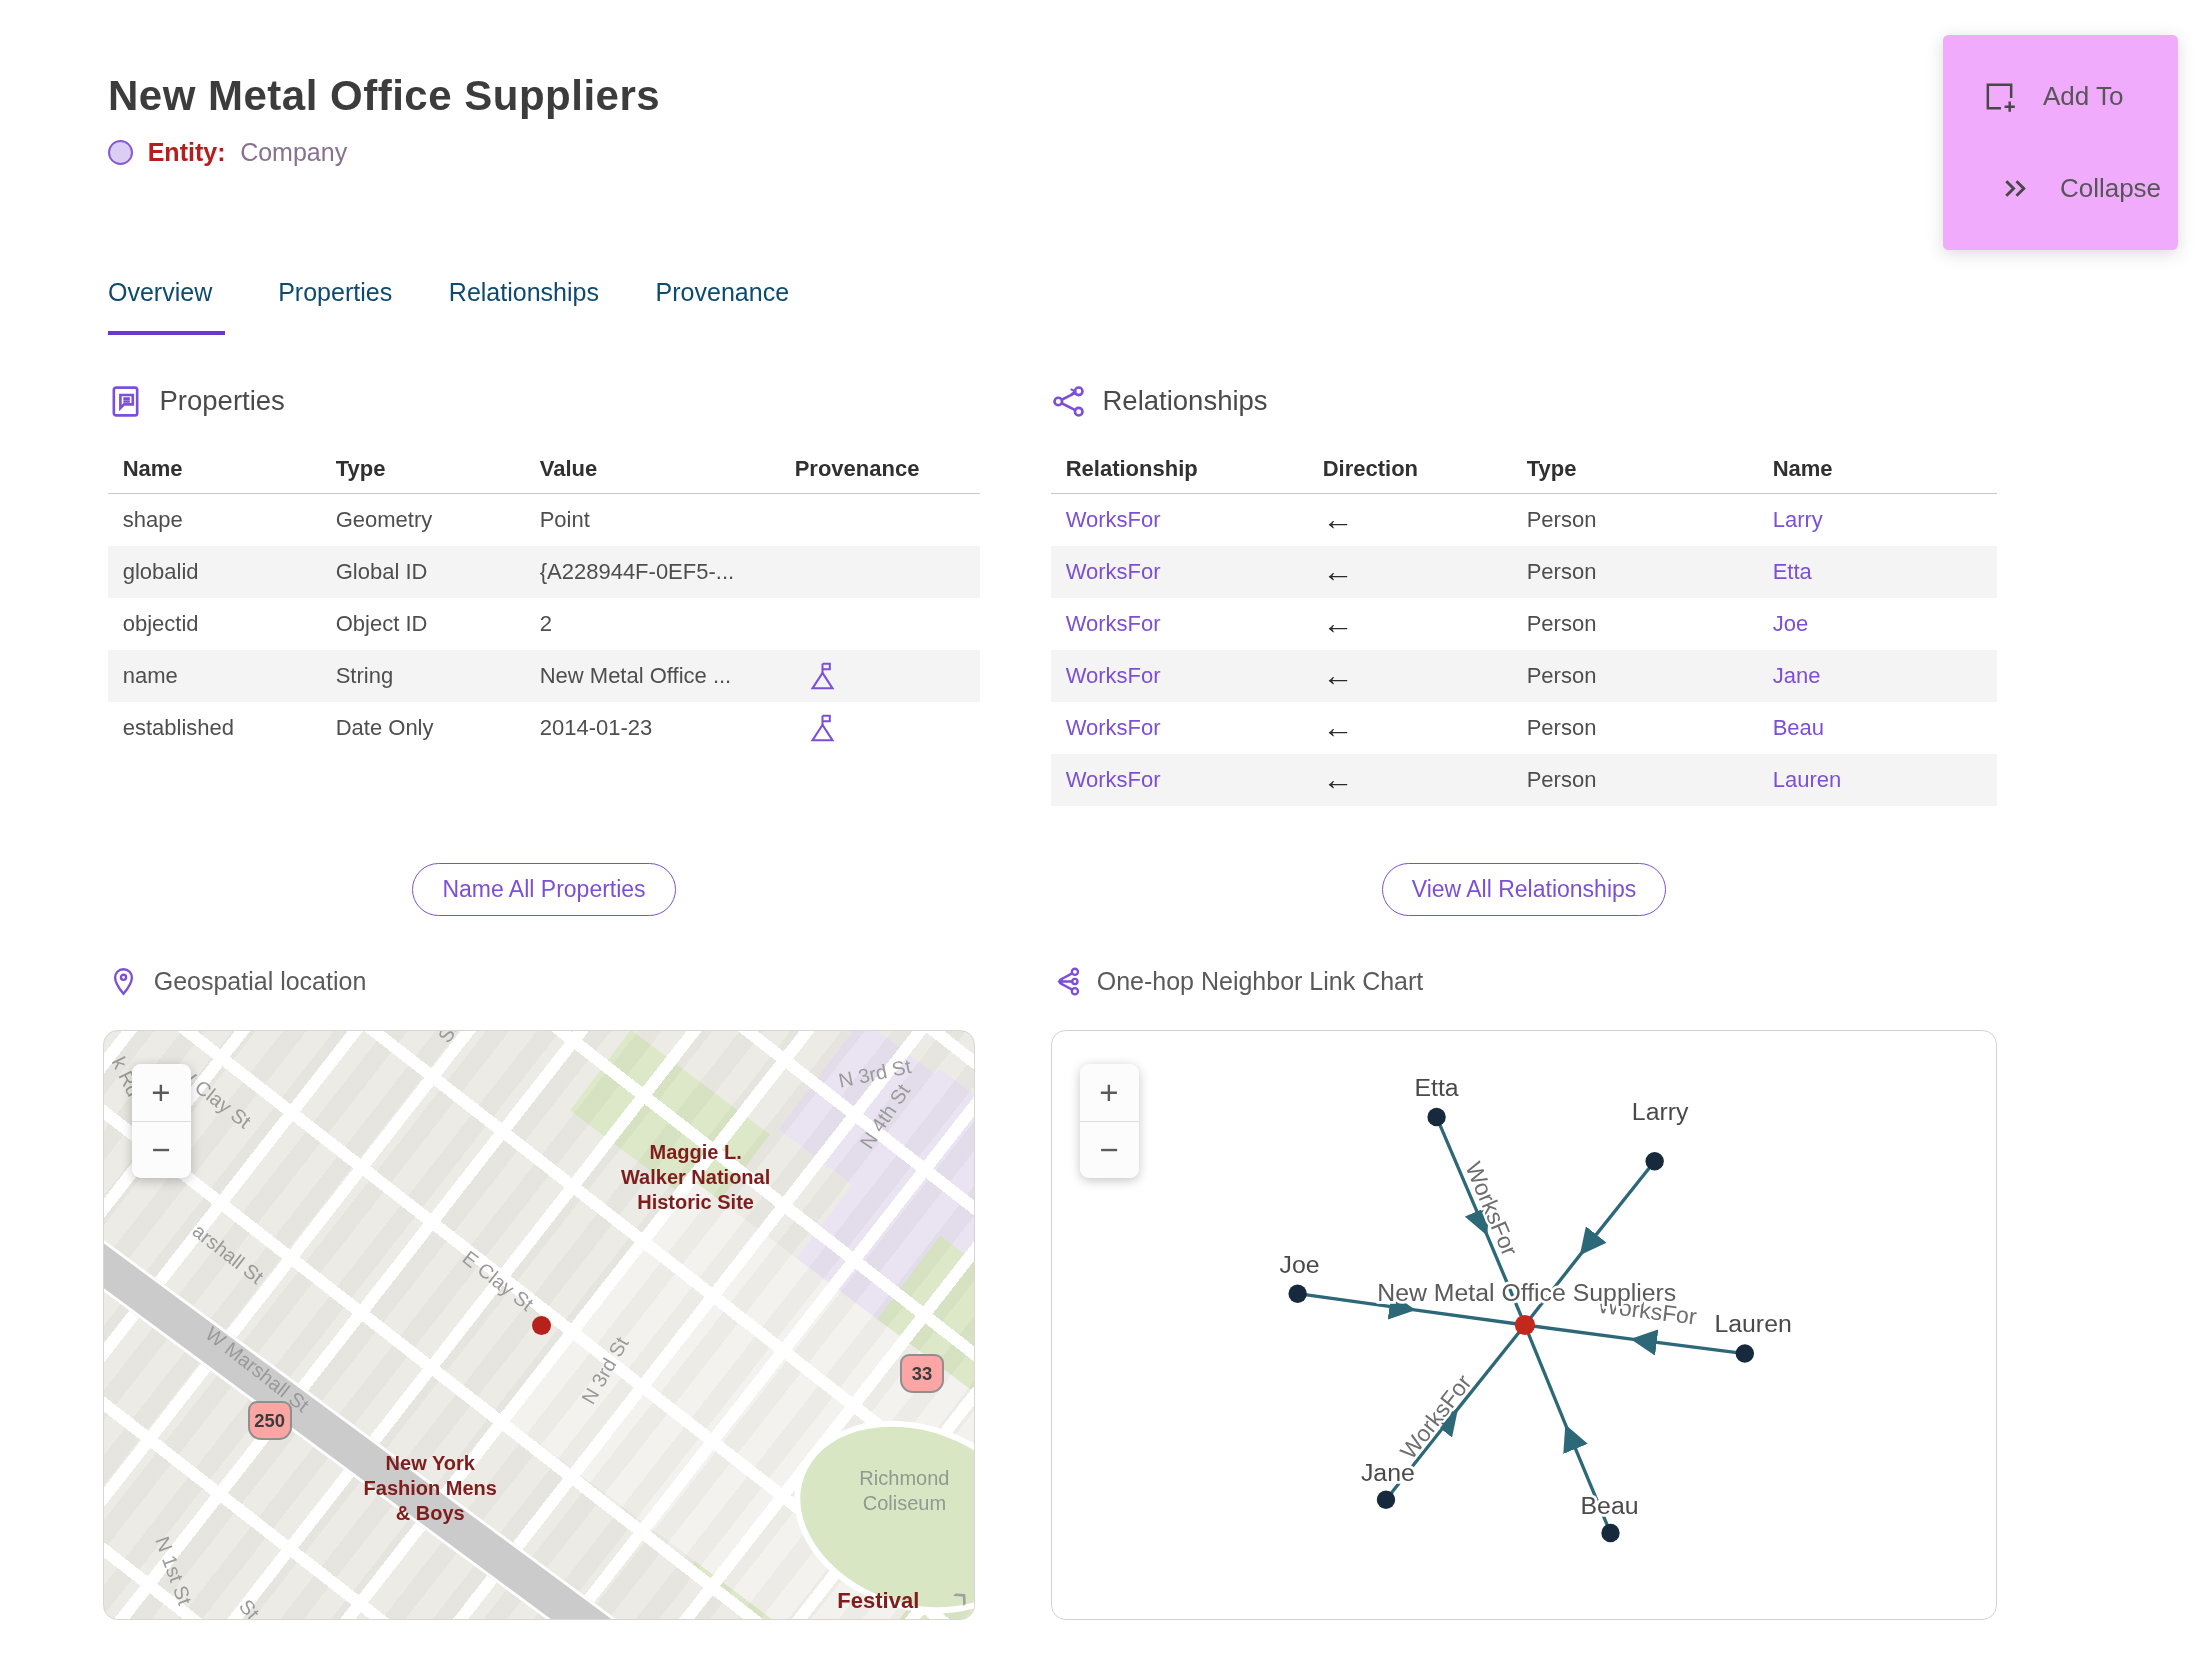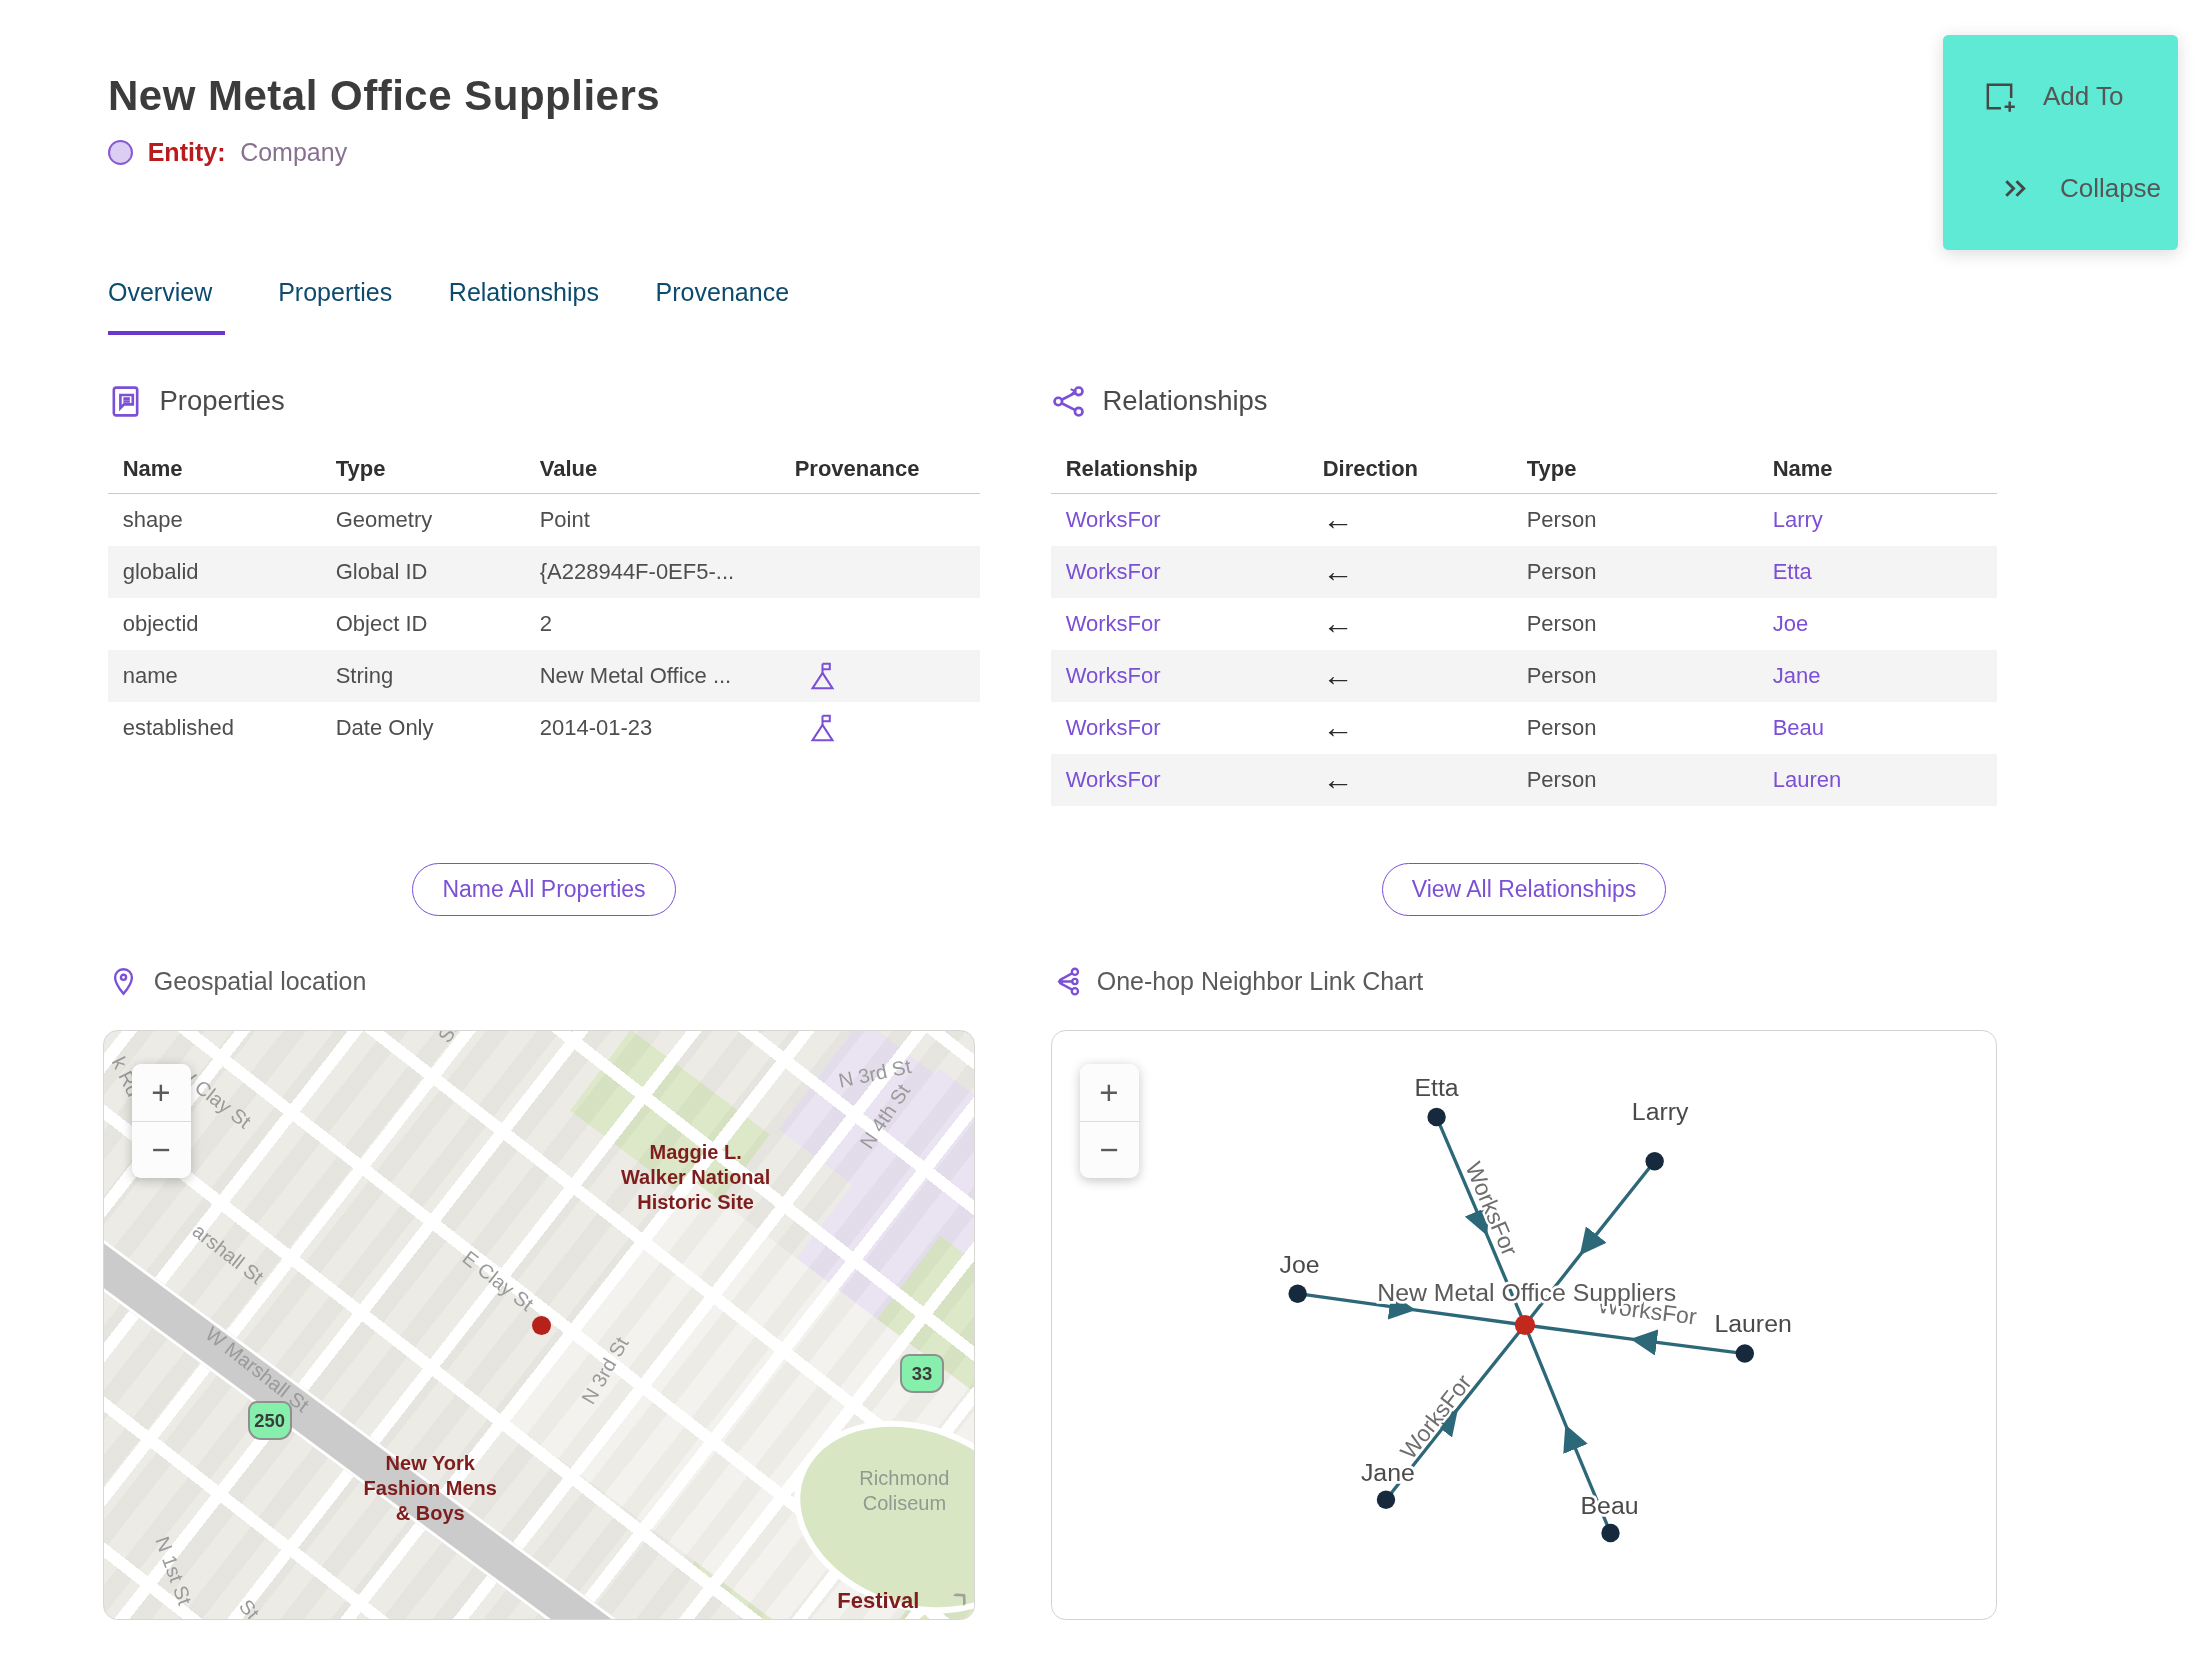--- a/index.html
+++ b/index.html
@@ -11,21 +11,21 @@
   svg { display:block; }
 
   
   .page-title { position:absolute; left:108px; top:44px; font-size:42px; font-weight:700; color:#3c3c3c; letter-spacing:0.5px; }
   .entity-row { position:absolute; left:108px; top:138px; display:flex; align-items:center; gap:14.7px; font-size:25px; }
   .entity-dot { width:25px; height:25px; border-radius:50%; background:#dccdf4; border:2.8px solid #8a5ad0; }
   .entity-label { font-weight:700; color:#b91c1c; }
   .entity-type { color:#87718f; }
 
   
-  .float-panel { position:absolute; right:26px; top:35px; width:235px; background:#5eead4; border-radius:5.5px;
+  .float-panel { position:absolute; right:26px; top:35px; width:235px; background:#f0abfc; border-radius:5.5px;
     box-shadow:0 3.7px 16.5px rgba(0,0,0,0.14); padding:24px 0; }
   .float-item { display:flex; align-items:center; gap:26px; padding:20px 0 20px 39px; font-size:26px; color:#565656; cursor:pointer; }
   .float-item + .float-item { margin-top:16.5px;justify-content:center; }
   .float-icon { width:35px; height:35px; flex:0 0 auto; }
 
   
   .tabs { position:absolute; left:108px; top:272px; display:flex; gap:53px; font-size:25px; color:#0c4a6e; }
   .tab { padding:5.5px 3.7px 24px 0; cursor:pointer; }
   .tab.active { border-bottom:4.6px solid #6b38cf; padding-right:13px; }
 
@@ -83,21 +83,21 @@
     border-top:3.7px solid #fff; border-bottom:3.7px solid #fff; transform:rotate(36.5deg); }
   .coliseum { left:79%; top:67%; width:248px; height:184px; border-radius:50%;
     background:#d9e6c4; border:6.4px solid #ffffff; transform:rotate(20deg); }
   .marker { left:calc(50.3% - 9.2px); top:calc(50% - 9.2px); width:19px; height:19px; border-radius:50%;
     background:#b7211c; z-index:25; }
   .mlabel { position:absolute; color:#9a9a9a; font-size:20px; white-space:pre-line; z-index:20;
     transform-origin:left center; line-height:1.25; }
   .mlabel.green { color:#7f1d1d; font-weight:700; text-align:center; }
   .mlabel.gol { color:#8f9a90; text-align:center; }
   .mlabel.ctr { transform:translateX(-50%); }
-  .shield { position:absolute; width:44px; height:39px; background:#86efac; border:2.8px solid #8f8f8f;
+  .shield { position:absolute; width:44px; height:39px; background:#fca5a5; border:2.8px solid #8f8f8f;
     border-radius:9.2px 9.2px 13px 13px; display:flex; align-items:center; justify-content:center;
     font-size:18.4px; font-weight:700; color:#3c3c3c; z-index:22; }
   .map-expand { position:absolute; right:7.3px; bottom:1.8px; color:#9f9f9f; font-size:37px; z-index:26;
     transform:rotate(-45deg); cursor:pointer; }
 
   
   .chart-svg { position:absolute; inset:0; width:100%; height:100%; }
   .chart-svg text { font-family:"Liberation Sans", sans-serif; }
   .nlabel { font-size:27px; fill:#4a4a4a; stroke:#ffffff; stroke-width:6px; paint-order:stroke; text-anchor:middle; }
   .clabel { font-size:27px; fill:#5a5a5a; stroke:#ffffff; stroke-width:6px; paint-order:stroke; text-anchor:middle; }

